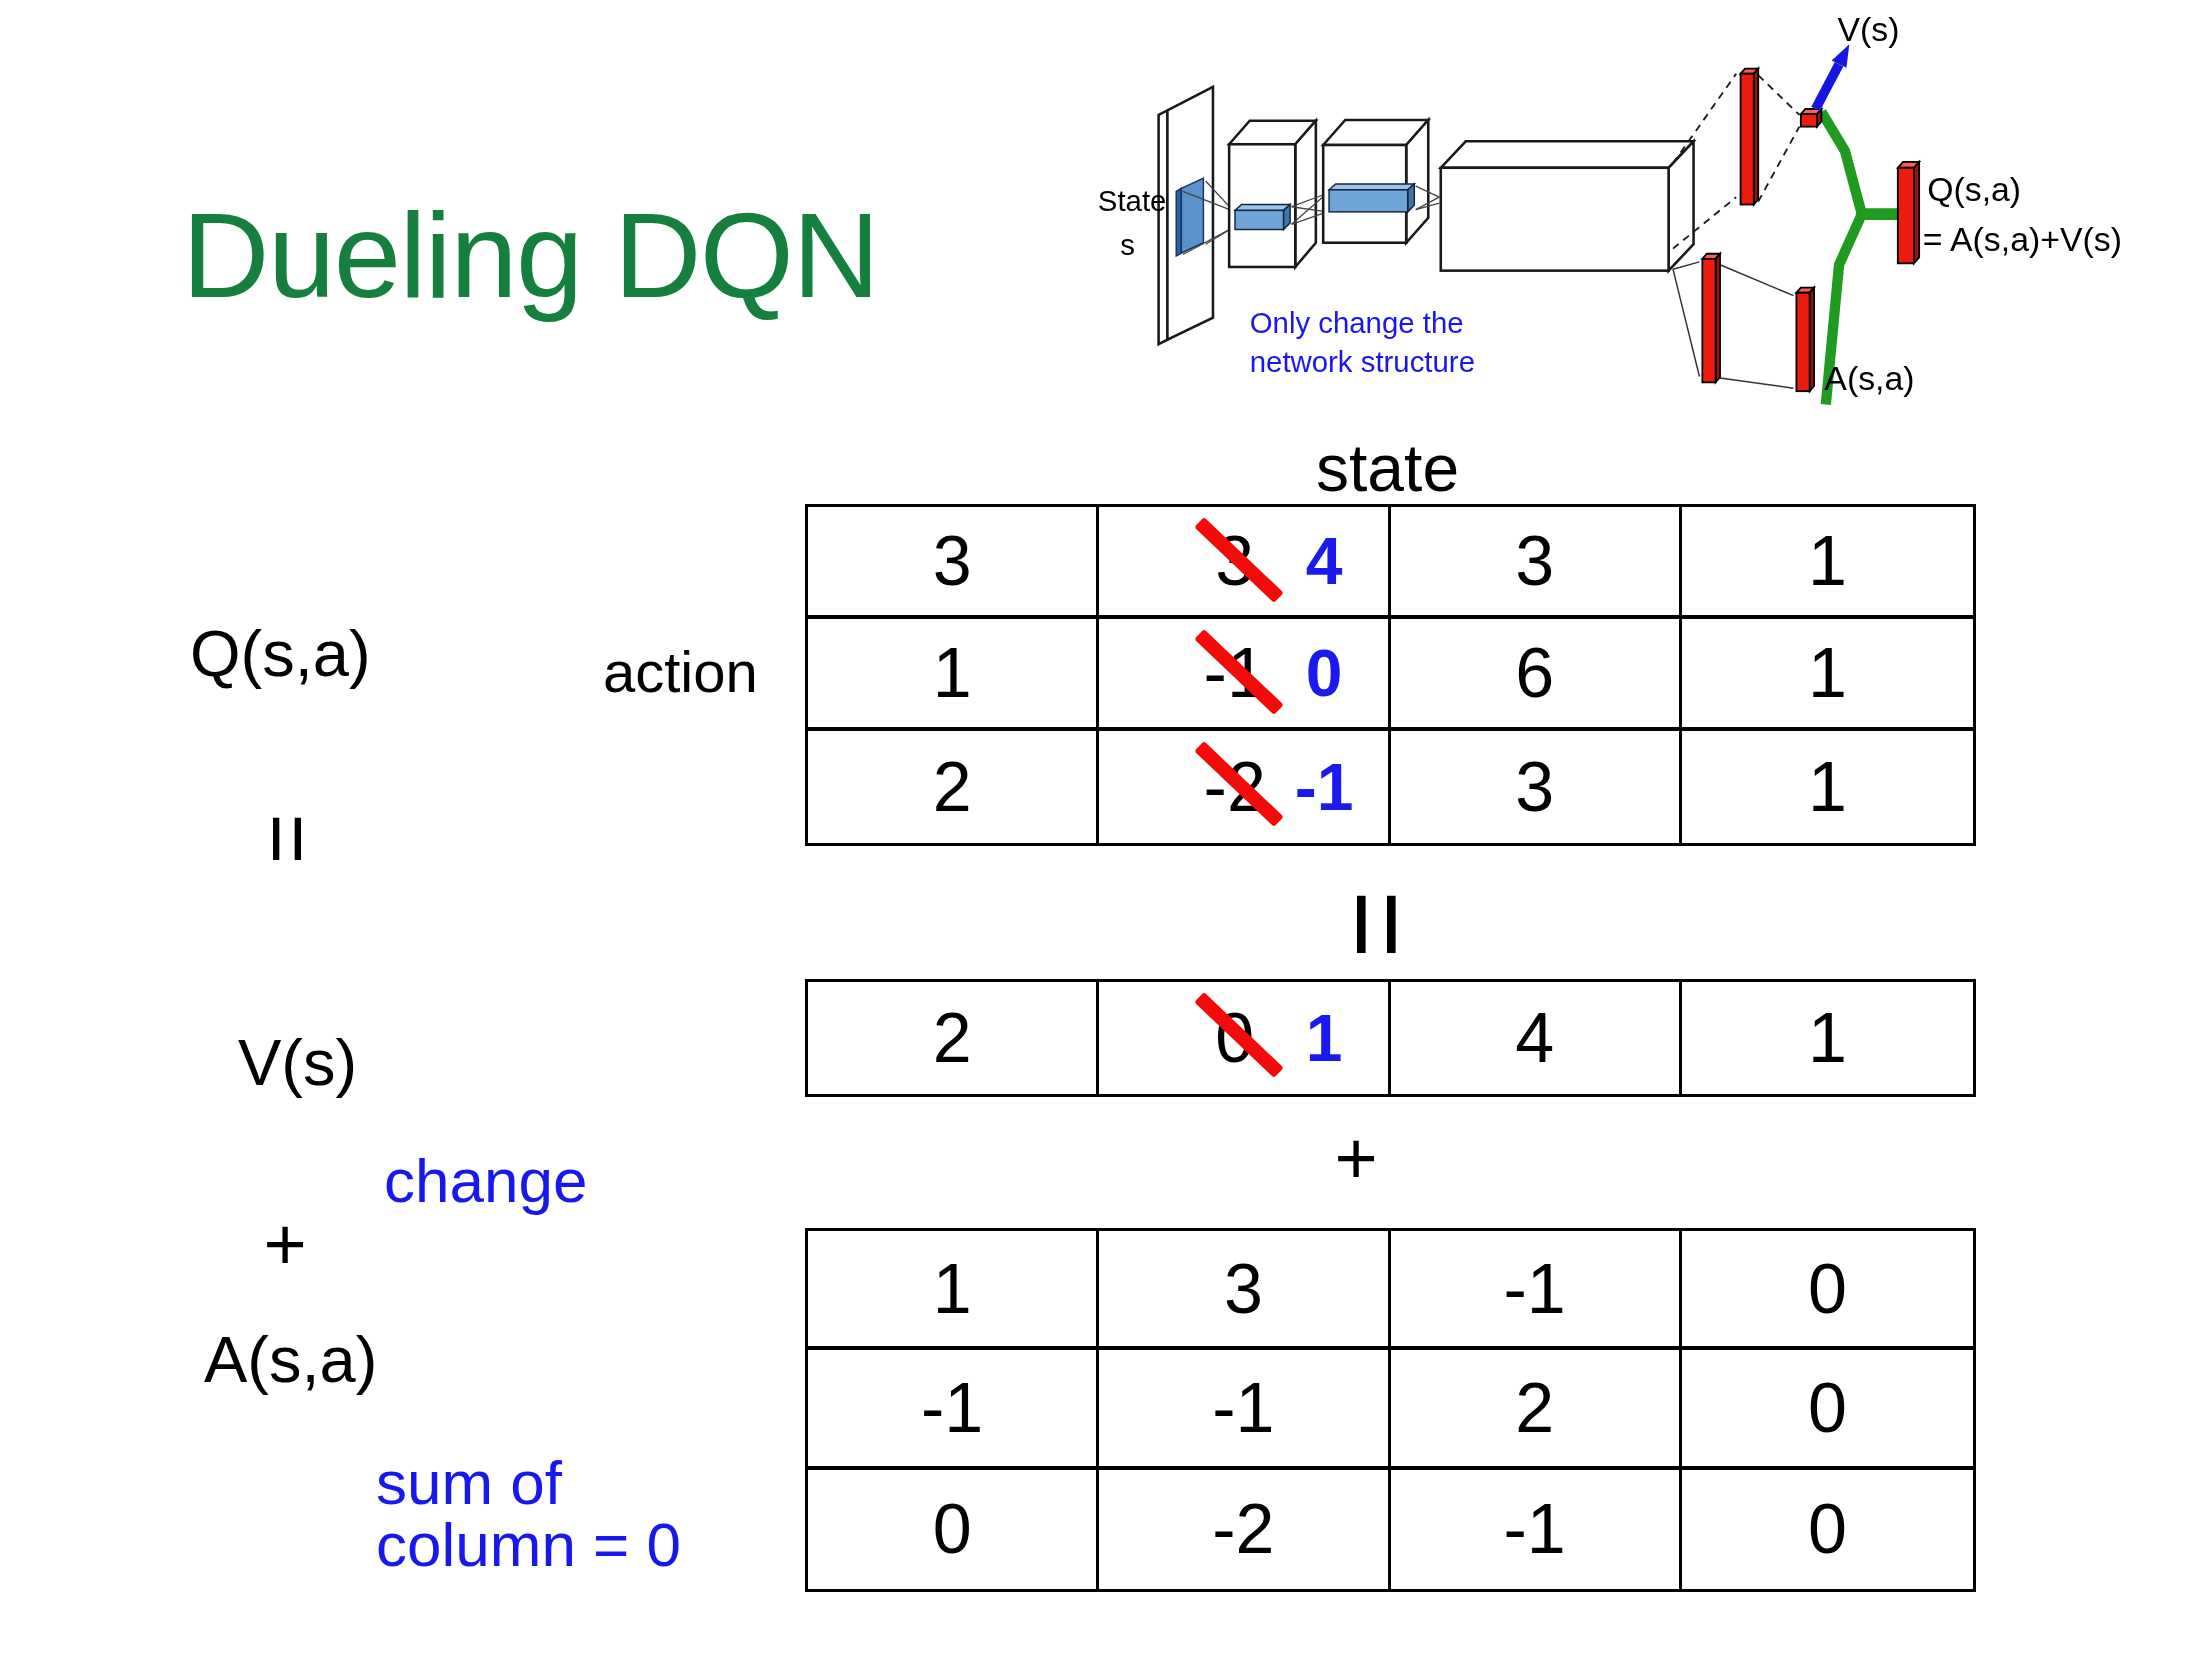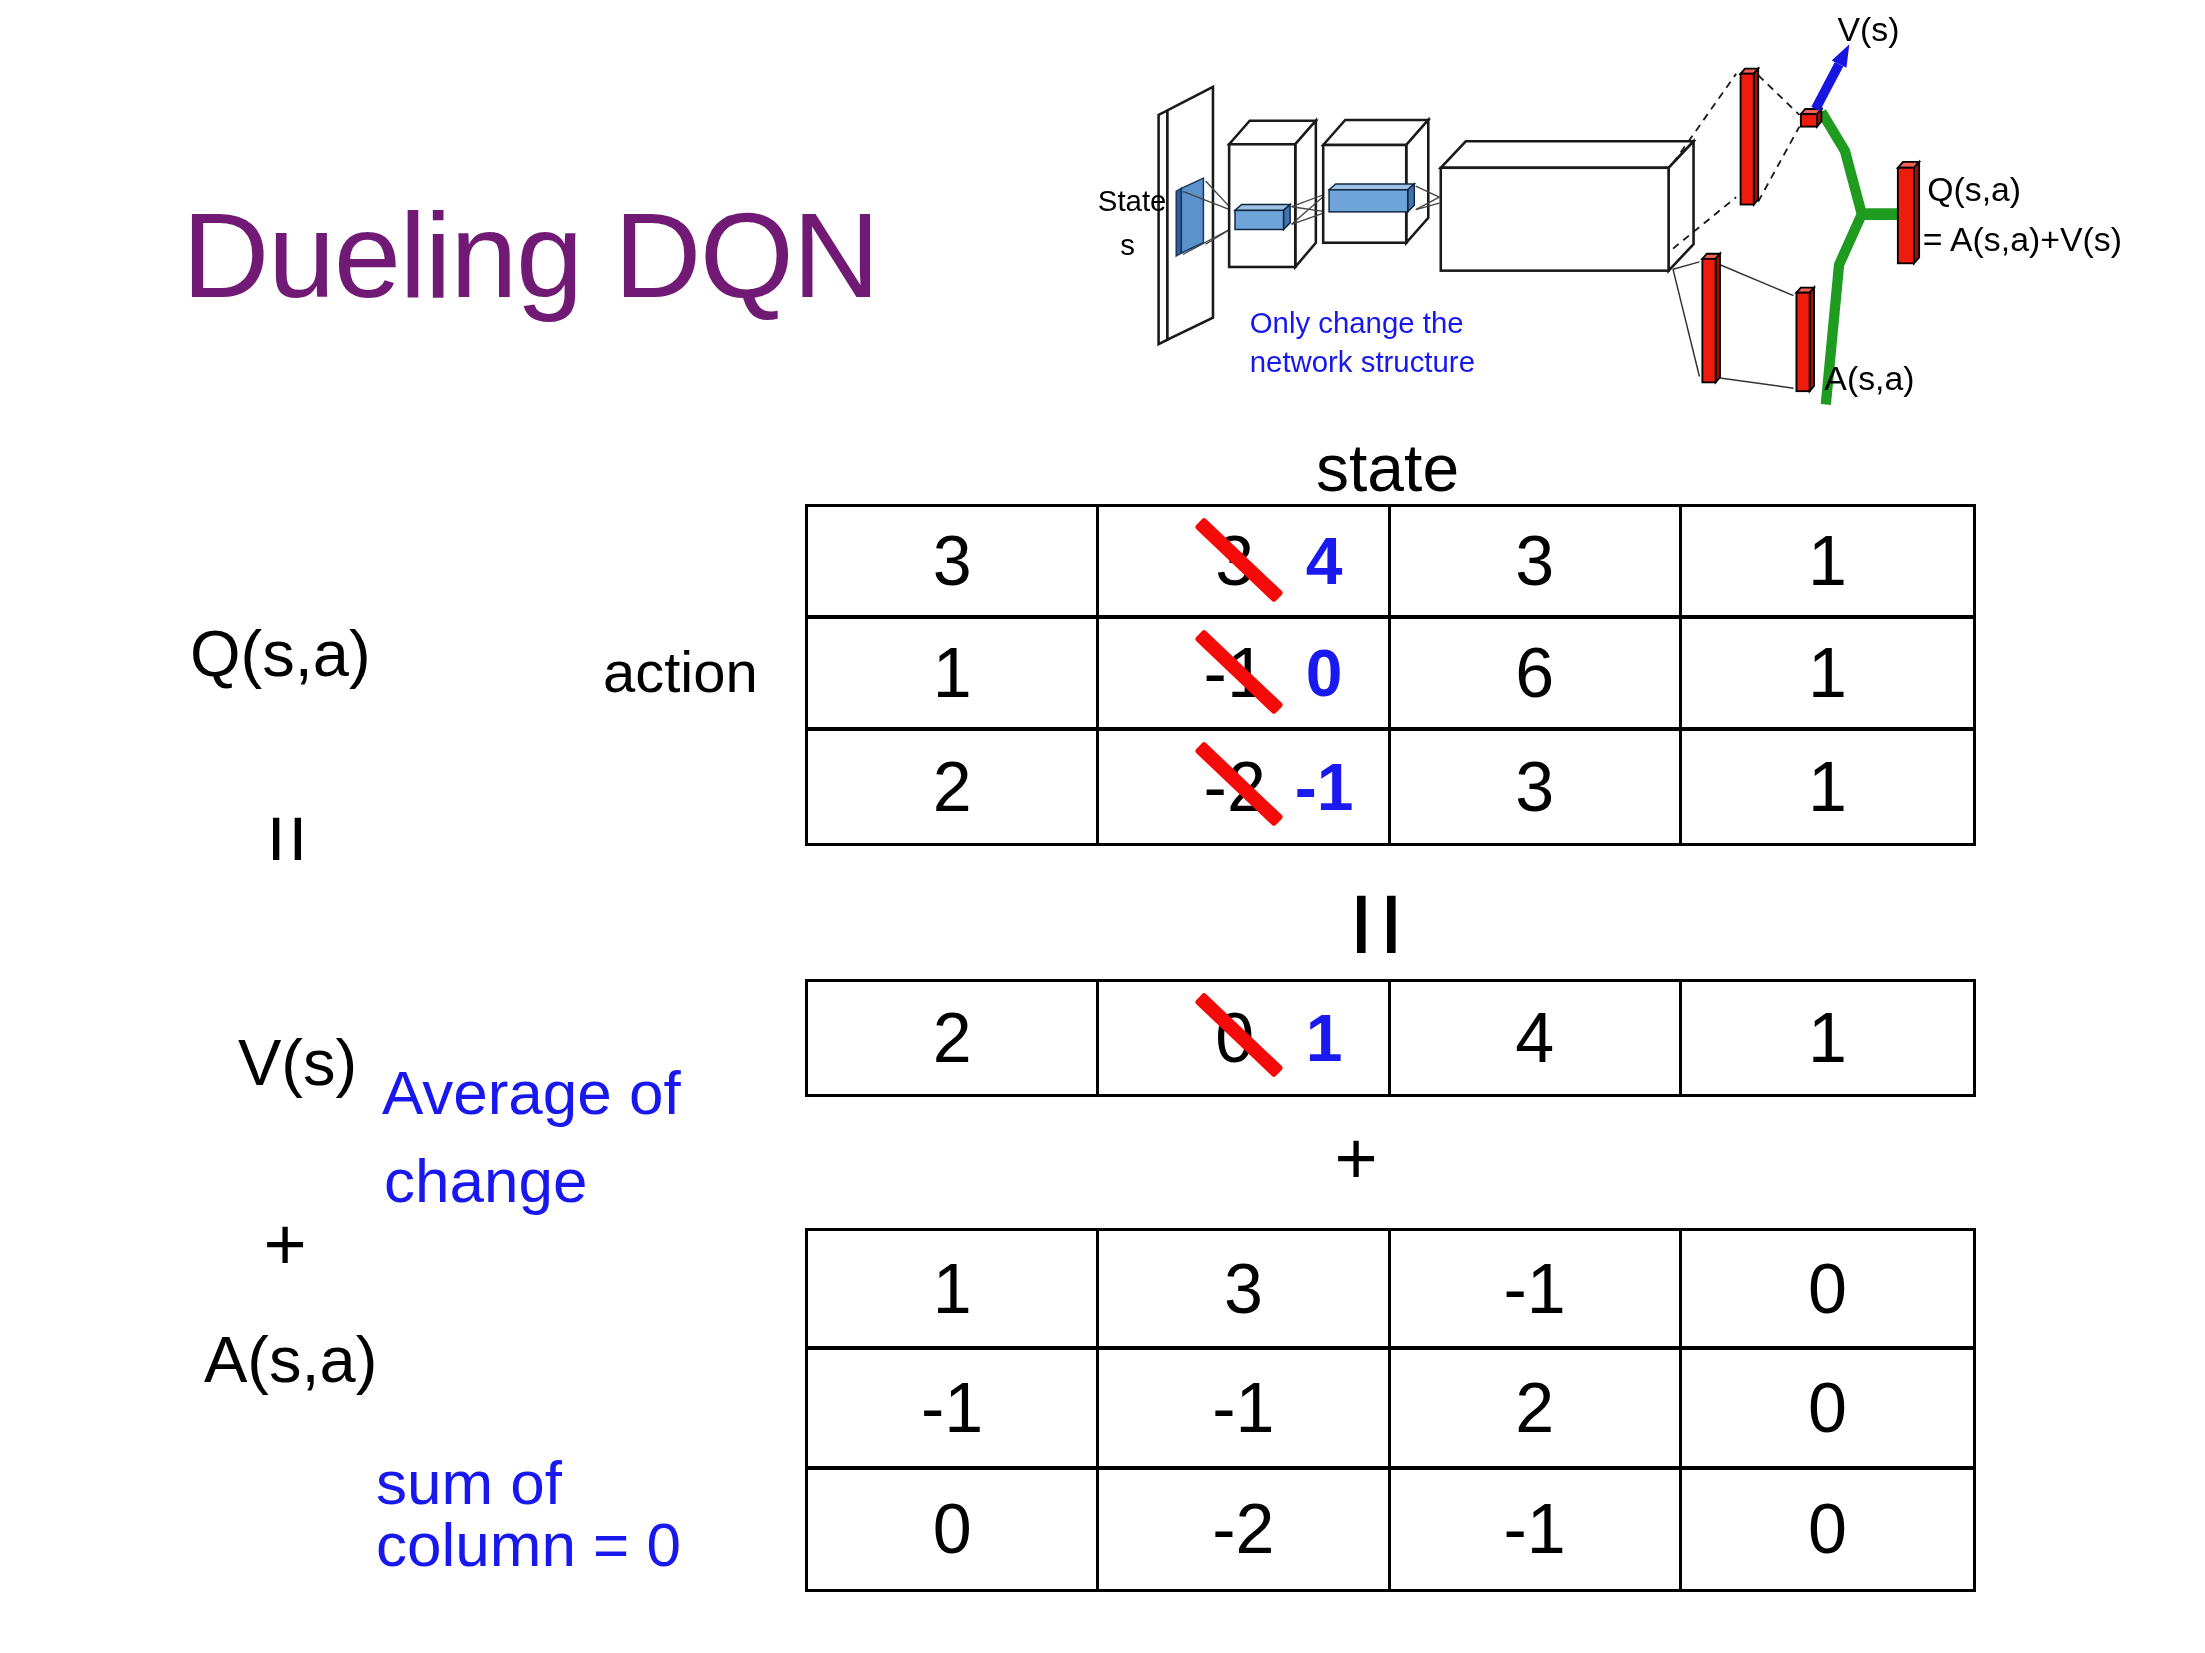--- a/index.html
+++ b/index.html
@@ -1,21 +1,21 @@
 <!DOCTYPE html>
 <html style="font-size:11.8px"><head>
 <meta charset="utf-8">
 <style>
   html,body { margin:0; padding:0; background:#ffffff; }
   .slide {
     position:relative; width:2205px; height:1654px; background:#ffffff;
     font-family:"Liberation Sans", sans-serif; color:#000; overflow:hidden;
   }
   .abs { position:absolute; }
-  .title { left:182px; top:185px; font-size:121px; font-weight:400; color:#701a75; letter-spacing:-1.5px; }
+  .title { left:182px; top:185px; font-size:121px; font-weight:400; color:#15803d; letter-spacing:-1.5px; }
   .lbl  { font-size:65px; color:#000; }
   .hdr  { font-size:58px; color:#000; }
   .blue-note { font-size:62px; color:#1717ee; }
 
   
   .rot-eq { display:flex; align-items:center; justify-content:center;
             transform:rotate(90deg); font-weight:400; }
   .rot-eq.small { left:244px; top:795px; width:88px; height:88px; font-size:87px; }
   .rot-eq.big   { left:1333px; top:879px; width:91px; height:91px; font-size:118px; }
   .plus { display:flex; align-items:center; justify-content:center; font-size:74px; }
@@ -170,21 +170,20 @@
     <text class="svgtext" x="1700" y="506" font-size="40" fill="#1717ee">network structure</text>
     <text class="svgtext" x="2500" y="55" font-size="46">V(s)</text>
     <text class="svgtext" x="2622" y="273" font-size="46">Q(s,a)</text>
     <text class="svgtext" x="2616" y="341" font-size="46">= A(s,a)+V(s)</text>
     <text class="svgtext" x="2482" y="531" font-size="46">A(s,a)</text>
   </svg>
 
   <div class="abs lbl" style="left:190px; top:616px;">Q(s,a)</div>
   <div class="abs rot-eq small">=</div>
   <div class="abs lbl" style="left:238px; top:1025px;">V(s)</div>
-  <div class="abs blue-note" style="left:382px; top:1057px;">Average of</div>
   <div class="abs blue-note" style="left:384px; top:1145px;">change</div>
   <div class="abs plus left">+</div>
   <div class="abs lbl" style="left:204px; top:1322px;">A(s,a)</div>
   <div class="abs blue-note" style="left:376px; top:1423px;margin-top:24px;">sum of</div>
   <div class="abs blue-note" style="left:376px; top:1509px;">column = 0</div>
 
   <div class="abs hdr" style="left:1316px; top:430px; font-size:66px;">state</div>
   <div class="abs hdr" style="left:603px; top:638px;">action</div>
 
   <div class="tbl tbl-q">

